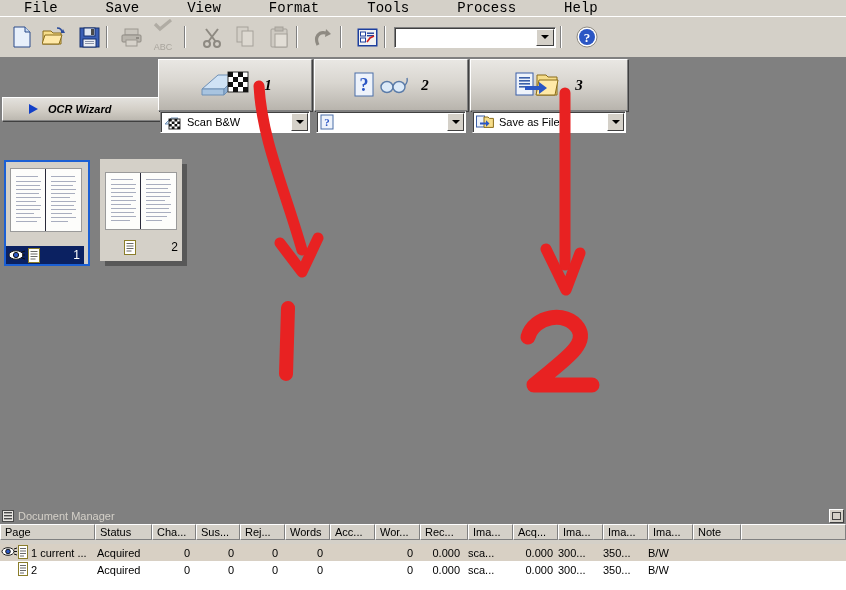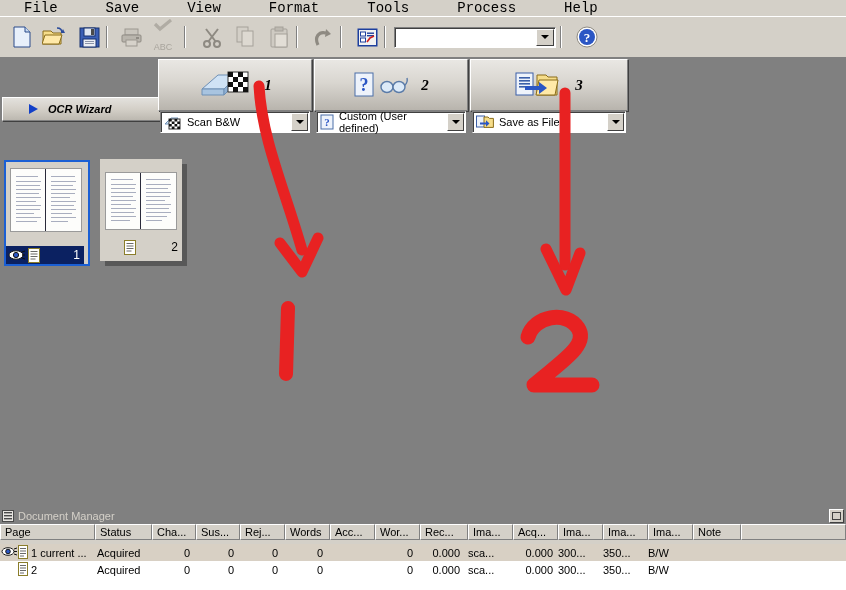--- a/index.html
+++ b/index.html
@@ -373,21 +373,20 @@
       <span class="step-num">2</span>
     </div>
 
     <div class="small-btn" style="left:316px;top:54px;width:148px;height:20px;position:absolute;">
       <span style="margin-left:3px;display:flex;">
         <svg width="14" height="16" viewBox="0 0 14 16">
           <rect x="1" y="1" width="12" height="14" fill="#eef3fb" stroke="#4a6ea8"></rect>
           <text x="7" y="12" font-family="Liberation Serif, serif" font-size="11" font-weight="bold" fill="#2b56c4" text-anchor="middle">?</text>
         </svg>
       </span>
-      <span style="margin-left:5px;">Custom (User defined)</span>
       <span class="arrow">
           <i class="tri-down"></i>
         </span>
     </div>
 
     <div class="big-btn" style="left:470px;top:2px;width:156px;height:50px;position:absolute;justify-content:center;gap:16px;">
       <span>
         <svg width="44" height="30" viewBox="0 0 44 30">
           <rect x="1" y="3" width="17" height="22" fill="#eef3fb" stroke="#3b5fa8"></rect>
           <rect x="4" y="7" width="11" height="1.6" fill="#3b5fa8"></rect>

